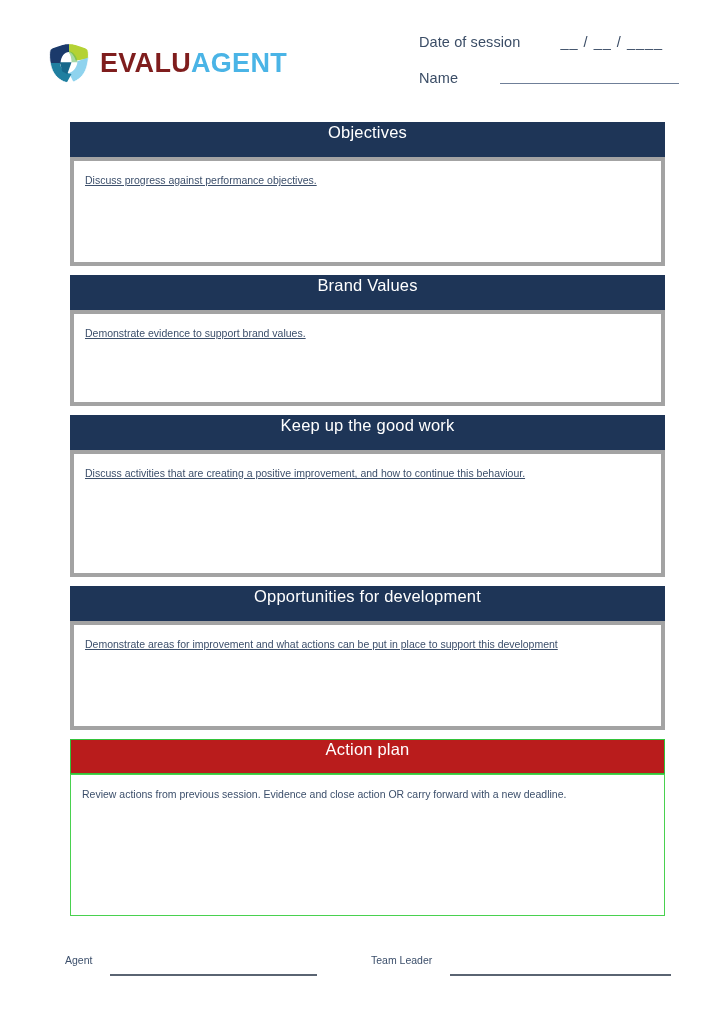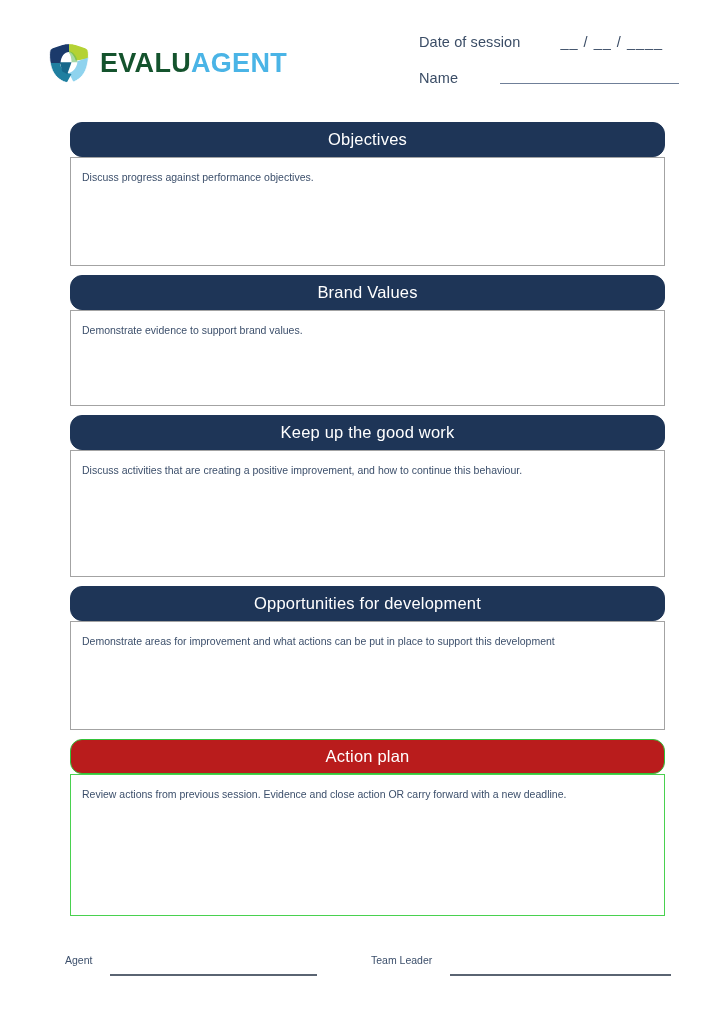--- a/index.html
+++ b/index.html
@@ -42,21 +42,21 @@
     height: 42px;
     display: block;
   }
   .brand-text {
     font-size: 27px;
     font-weight: bold;
     letter-spacing: 0.3px;
     line-height: 1;
     white-space: nowrap;
   }
-  .brand-text .evalu { color: #14532d; }
+  .brand-text .evalu { color: #7f1d1d; }
   .brand-text .agent { color: #4ab4e6; }
 
   .header-fields {
     position: absolute;
     right: 0;
     top: 4px;
     width: 260px;
   }
   .field-row {
     display: flex;
@@ -91,46 +91,45 @@
     left: 70px;
     top: 122px;
     width: 595px;
   }
   .section {
     margin-bottom: 9px;
   }
   .section-header {
     height: 35px;
     display: flex;
-    align-items: center;
     justify-content: center;
     color: #ffffff;
     font-size: 16.5px;
     letter-spacing: 0.2px;
     box-sizing: border-box;
-    border-radius: 12px;
   }
   .section-header.navy {
     background: #1e3557;
     border: 1px solid #1e3557;
   }
   .section-header.green {
     background: #b91c1c;
     border: 1px solid #33c33a;
   }
   .section-body {
     background: #ffffff;
     box-sizing: border-box;
     padding: 12px 11px 0 11px;
     font-size: 10.5px;
     color: #3c4f6b;
     line-height: 1.4;
   }
   .section-body.navy {
-    border: 1px solid #a3a3a3;
+    border: 4px solid #a3a3a3;
+    text-decoration: underline;
   }
   .section-body.green {
     border: 1.5px solid #49d14f;
   }
 
   
   .footer {
     position: absolute;
     left: 65px;
     top: 955px;

